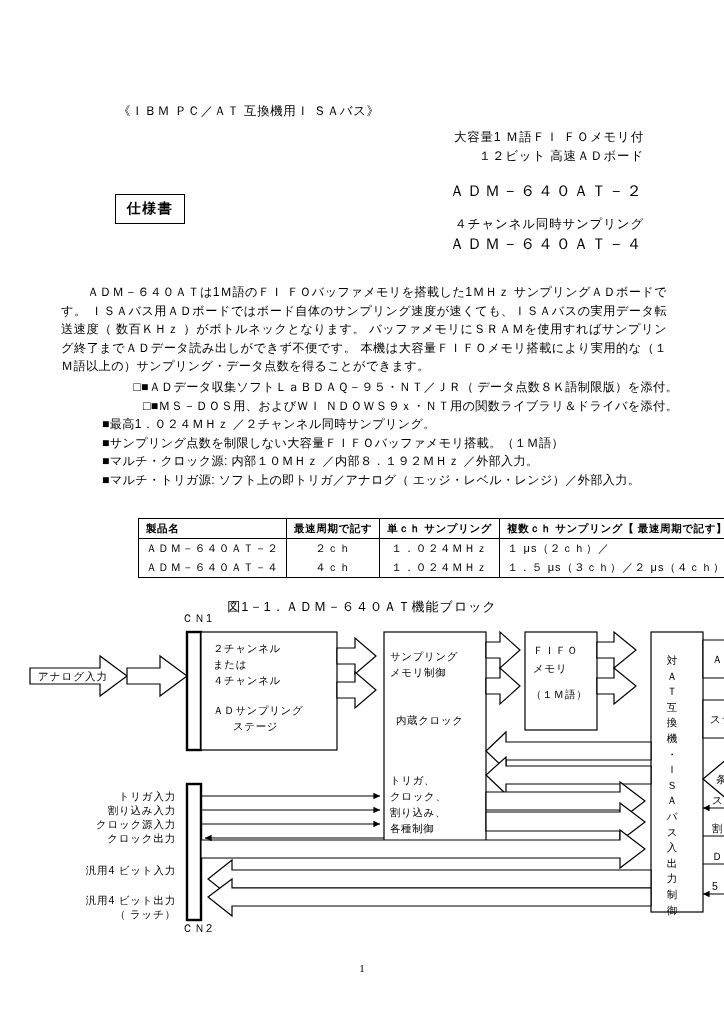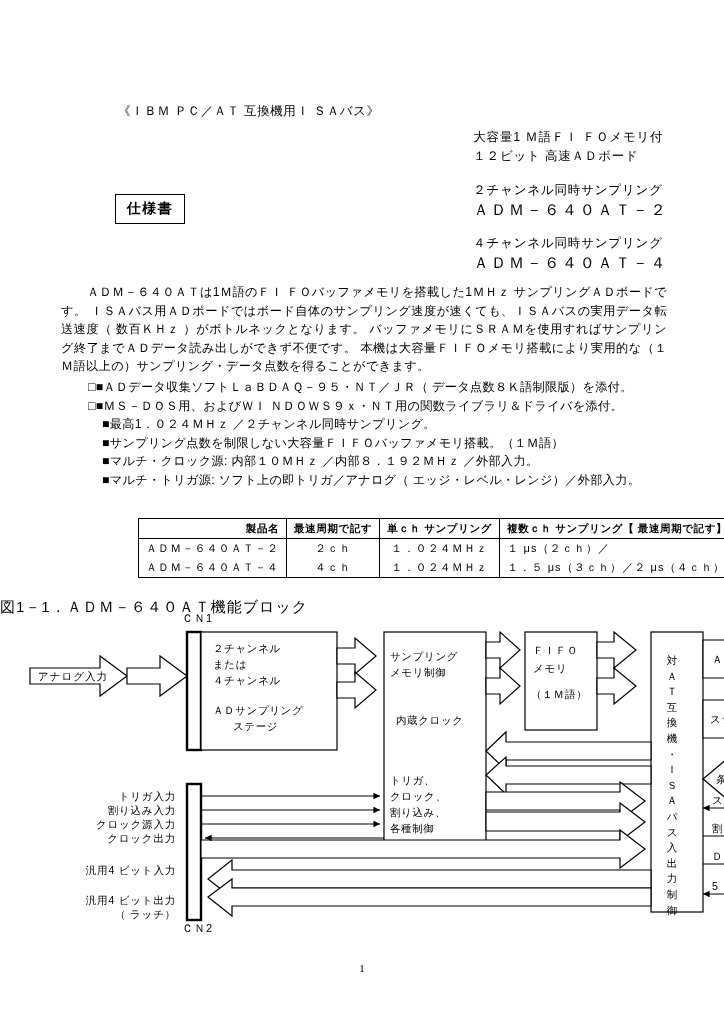--- a/index.html
+++ b/index.html
@@ -26,23 +26,23 @@
   .hdr-bus {
     position: absolute;
     left: 118px;
     top: 103px;
     font-size: 12.5px;
     letter-spacing: 0.6px;
     white-space: nowrap;
   }
   .hdr-right {
     position: absolute;
-    right: 56px;
+    right: 80px;
     top: 128px;
-    text-align: left;
+    text-align: right;
     font-size: 12.5px;
     letter-spacing: 0.8px;
     line-height: 19px;
   }
   .hdr-right .big {
     font-size: 15.5px;
     letter-spacing: 2.2px;
   }
   .hdr-gap { height: 15px; }
   .spec-badge {
@@ -77,21 +77,21 @@
   .bullets {
     position: absolute;
     left: 58px;
     top: 378px;
     width: 620px;
     font-size: 12.2px;
     line-height: 18.6px;
     letter-spacing: 0.3px;
   }
   .bullets div { white-space: nowrap; }
-  .b-l1 { padding-left: 30px; }
+  .b-l1 { padding-left: 30px; text-align: right; }
   .b-l2 { padding-left: 44px; }
 
   
   .spec-table {
     position: absolute;
     left: 138px;
     top: 518px;
     border-collapse: collapse;
     font-size: 11px;
     letter-spacing: 1.1px;
@@ -102,35 +102,35 @@
     font-weight: normal;
     white-space: nowrap;
     height: 15px;
   }
   .spec-table thead th {
     text-align: center;
     letter-spacing: 0.6px;
     font-weight: 600;
     font-size: 10.5px;
   }
-  .spec-table .c-name  { text-align: right;   width: 124px; }
+  .spec-table .c-name  { text-align: left;   width: 124px; }
   .spec-table .c-ch    { text-align: center; width: 84px; }
   .spec-table .c-samp  { text-align: center; width: 96px; }
   .spec-table .c-multi { text-align: left;   width: 150px; }
   .spec-table tbody tr td { border-top: none; border-bottom: none; }
   .spec-table tbody tr:first-child td { border-top: 1.6px solid #000; }
   .spec-table tbody tr:last-child td { border-bottom: 1.6px solid #000; }
 
   
   .fig-title {
     position: absolute;
     left: 0; right: 0;
     top: 598px;
-    text-align: left;
-    font-size: 15px;
+    text-align: center;
+    font-size: 13px;
     letter-spacing: 1px;
   }
   .diagram {
     position: absolute;
     left: 0px;
     top: 612px;
     width: 724px;
     height: 320px;
   }
   .diagram svg { display: block; }
@@ -149,21 +149,20 @@
 <body>
 
 <div class="page">
 
   <div class="hdr-bus">《ＩＢＭ ＰＣ／ＡＴ 互換機用Ｉ ＳＡバス》</div>
 
   <div class="hdr-right">
     <div>大容量1 Ｍ語ＦＩ ＦＯメモリ付</div>
     <div>１２ビット 高速ＡＤボード</div>
     <div class="hdr-gap"></div>
-    <div>２チャンネル同時サンプリング</div>
     <div class="big">ＡＤＭ－６４０ＡＴ－２</div>
     <div class="hdr-gap"></div>
     <div>４チャンネル同時サンプリング</div>
     <div class="big">ＡＤＭ－６４０ＡＴ－４</div>
   </div>
 
   <div class="spec-badge">仕様書</div>
 
   <div class="intro">
     <p>ＡＤＭ－６４０ＡＴは1Ｍ語のＦＩ ＦＯバッファメモリを搭載した1ＭＨｚ サンプリングＡＤボードです。 ＩＳＡバス用ＡＤボードではボード自体のサンプリング速度が速くても、ＩＳＡバスの実用データ転送速度（ 数百ＫＨｚ ）がボトルネックとなります。 バッファメモリにＳＲＡＭを使用すればサンプリング終了までＡＤデータ読み出しができず不便です。 本機は大容量ＦＩＦＯメモリ搭載により実用的な（１Ｍ語以上の）サンプリング・データ点数を得ることができます。</p>

